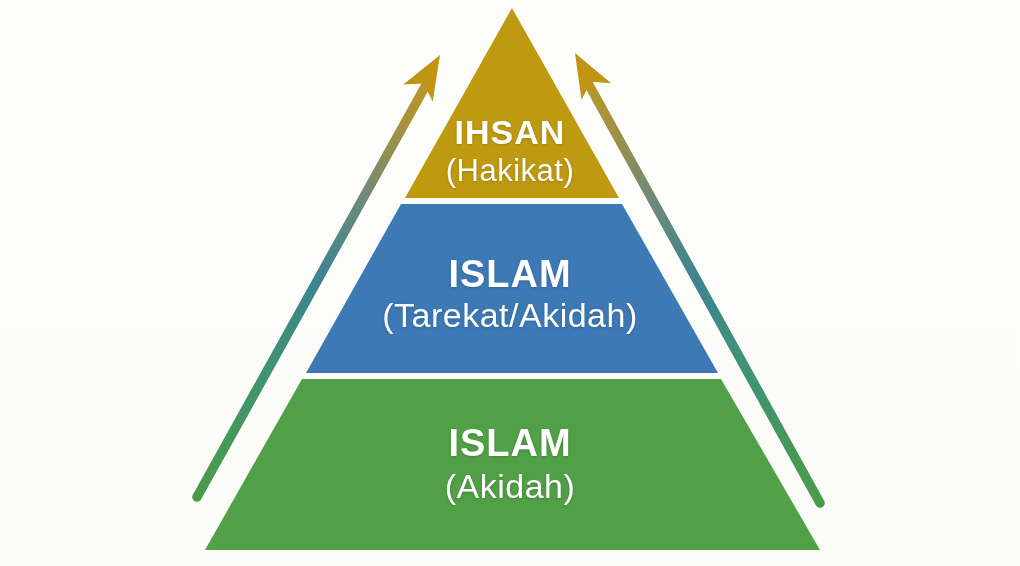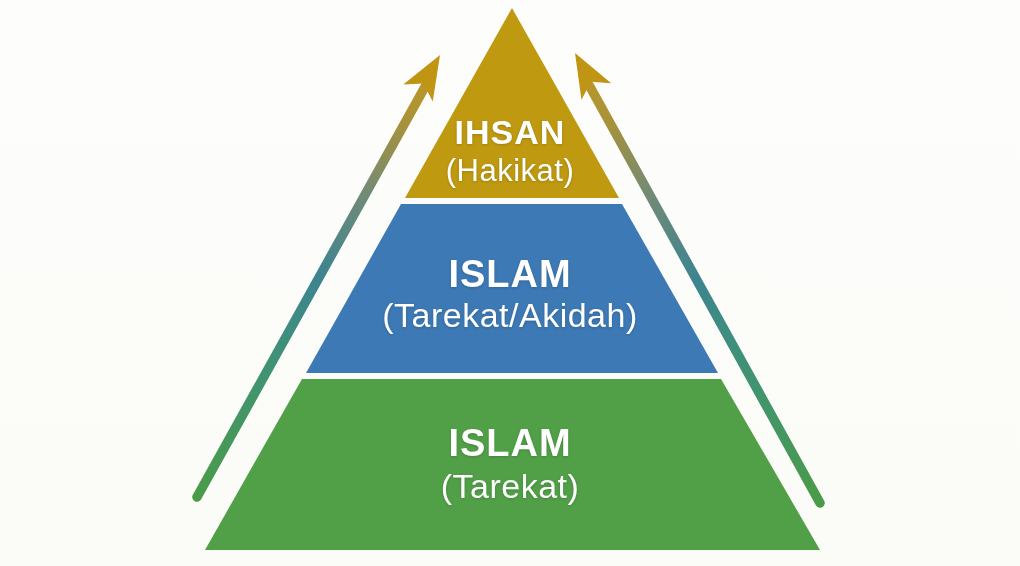--- a/index.html
+++ b/index.html
@@ -84,15 +84,15 @@
     <polygon points="302,379 721,379 820,550 205,550" fill="#51a047"></polygon>
   </svg>
 
   <div class="label subtitle s-ihsan">(Hakikat)</div>
   <div class="label title t-ihsan">IHSAN</div>
 
   <div class="label title t-iman">ISLAM</div>
   <div class="label subtitle s-iman">(Tarekat/Akidah)</div>
 
   <div class="label title t-islam">ISLAM</div>
-  <div class="label subtitle s-islam">(Tarekat)</div>
+  <div class="label subtitle s-islam">(Akidah)</div>
 
 </div>
 
 </body></html>

